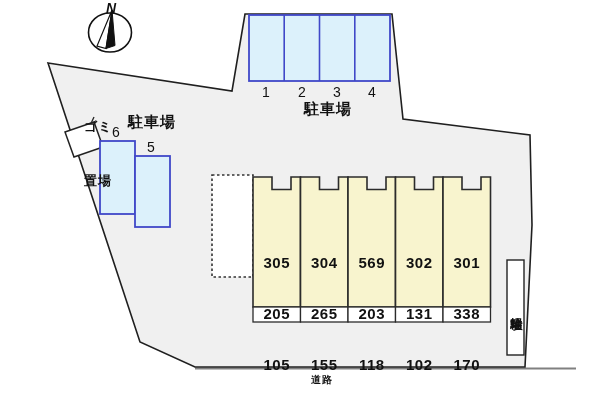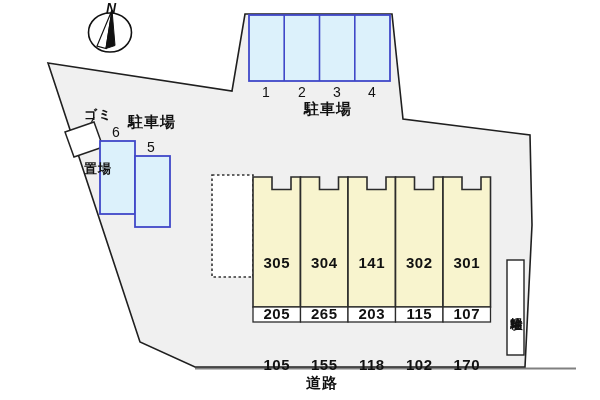--- a/index.html
+++ b/index.html
@@ -12,21 +12,21 @@
   .jp{font-weight:bold;letter-spacing:1px;}
   .num{font-size:14px;font-weight:normal;text-align:center;}
   .compass-n{font-size:14px;font-weight:bold;font-style:italic;}
   .gomi{font-size:13px;line-height:18px;}
   .parking-label{font-size:15px;text-align:center;}
   .unit-label{font-size:15px;font-weight:bold;text-align:center;line-height:17px;letter-spacing:0.5px;}
   .bike-label{
     writing-mode:vertical-rl;text-orientation:upright;font-size:12px;
     display:flex;align-items:center;justify-content:center;letter-spacing:0;
   }
-  .road-label{font-size:15px;text-align:center;}
+  .road-label{font-size:10px;text-align:center;}
 </style>
 </head>
 <body>
 
 <div id="stage" style="--text: #111111;">
 
   <svg id="plan-svg" width="600" height="400" viewBox="0 0 600 400">
 
     <line x1="195" y1="368.5" x2="576" y2="368.5" stroke="#808080" stroke-width="2"></line>
 
@@ -65,21 +65,21 @@
       <rect x="348" y="307" width="47.5" height="15" fill="#ffffff" stroke="#2b2b2b" stroke-width="1.3"></rect>
       <rect x="395.5" y="307" width="47.5" height="15" fill="#ffffff" stroke="#2b2b2b" stroke-width="1.3"></rect>
       <rect x="443" y="307" width="47.5" height="15" fill="#ffffff" stroke="#2b2b2b" stroke-width="1.3"></rect>
     </g>
 
     <rect x="507" y="260" width="17" height="95" fill="#ffffff" stroke="#222" stroke-width="1.4"></rect>
   </svg>
 
   <div class="lbl compass-n" style="left:106px;top:0px;">N</div>
 
-  <div class="lbl jp gomi" style="left:84px;top:70px;">
+  <div class="lbl jp gomi" style="left:84px;top:82px;">
     <div>ゴミ</div>
     <div>置場</div>
   </div>
 
   <div class="lbl jp parking-label" style="left:124px;top:113px;width:56px;">駐車場</div>
   <div class="lbl num" style="left:108px;top:124px;width:16px;">6</div>
   <div class="lbl num" style="left:143px;top:139px;width:16px;">5</div>
 
   <div class="lbl num" style="left:256px;top:84px;width:20px;">1</div>
   <div class="lbl num" style="left:292px;top:84px;width:20px;">2</div>
@@ -91,31 +91,31 @@
     <div>305</div>
     <div>205</div>
     <div>105</div>
   </div>
   <div class="lbl unit-label" style="left:300.5px;top:220px;width:47.5px;">
     <div>304</div>
     <div>265</div>
     <div>155</div>
   </div>
   <div class="lbl unit-label" style="left:348px;top:220px;width:47.5px;">
-    <div>141</div>
+    <div>569</div>
     <div>203</div>
     <div>118</div>
   </div>
   <div class="lbl unit-label" style="left:395.5px;top:220px;width:47.5px;">
     <div>302</div>
-    <div>115</div>
+    <div>131</div>
     <div>102</div>
   </div>
   <div class="lbl unit-label" style="left:443px;top:220px;width:47.5px;">
     <div>301</div>
-    <div>107</div>
+    <div>338</div>
     <div>170</div>
   </div>
 
   <div class="lbl jp bike-label" style="left:506px;top:261px;width:19px;height:93px;">駐輪場</div>
 
   <div class="lbl jp road-label" style="left:298px;top:374px;width:48px;">道路</div>
 </div>
 
 </body></html>

